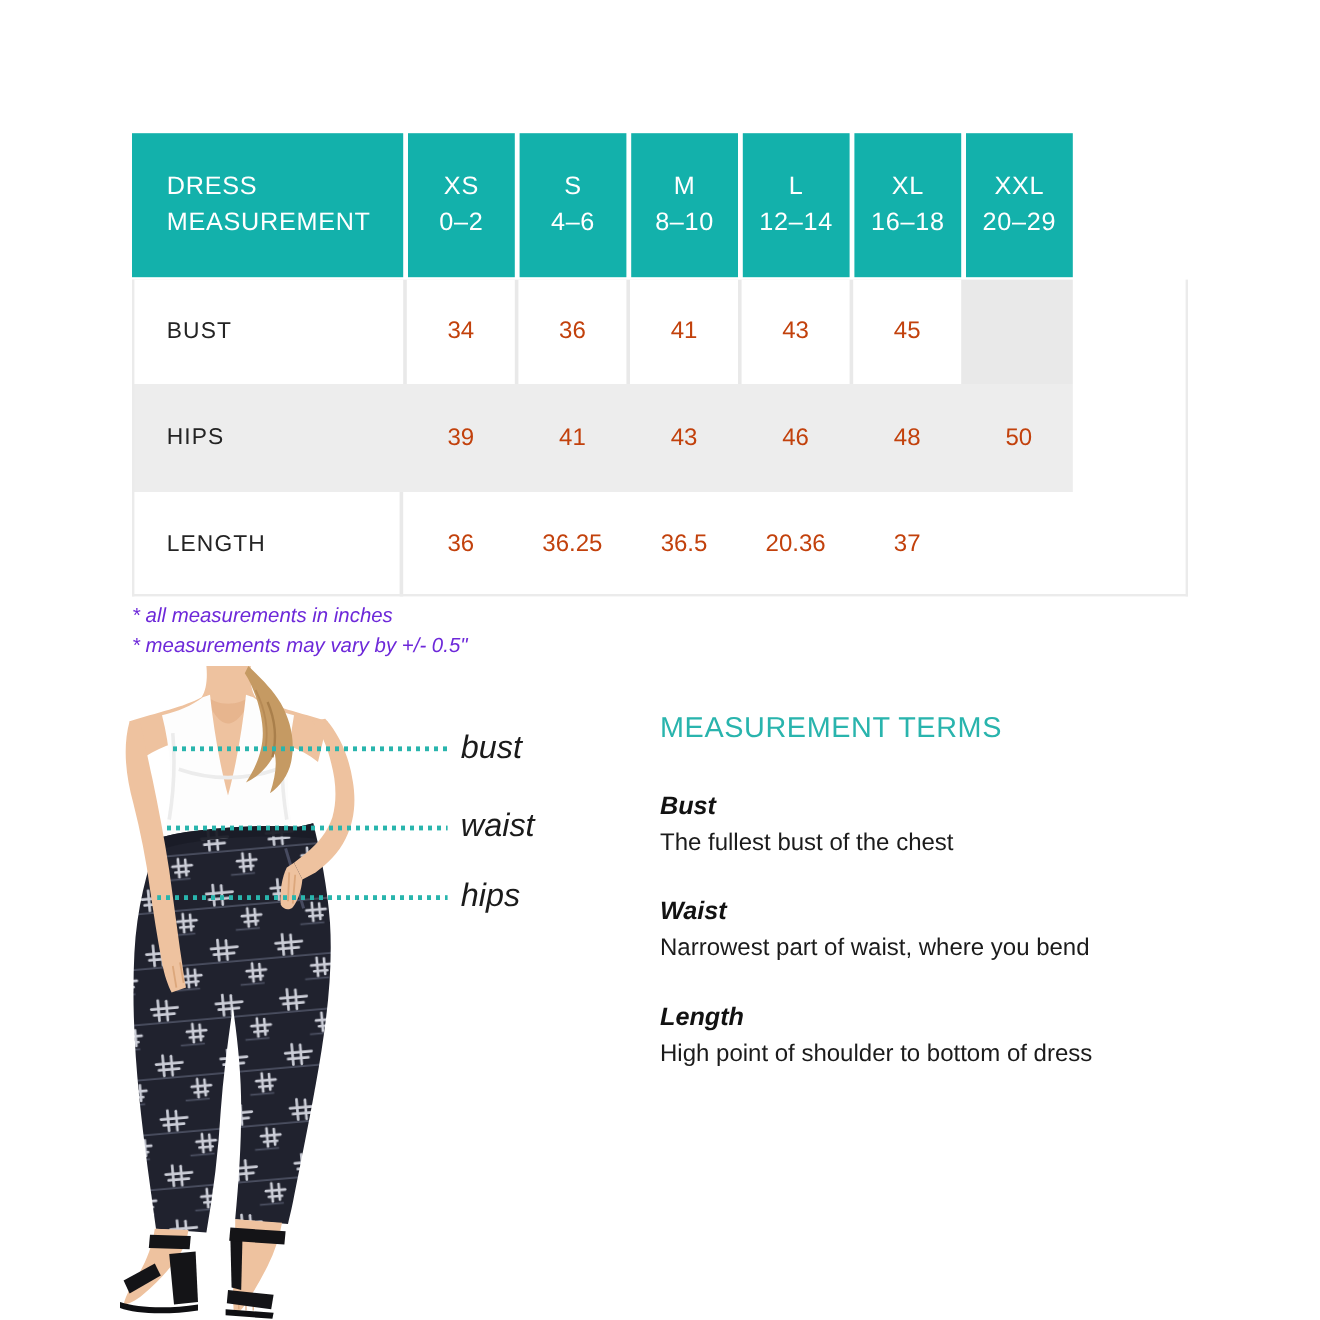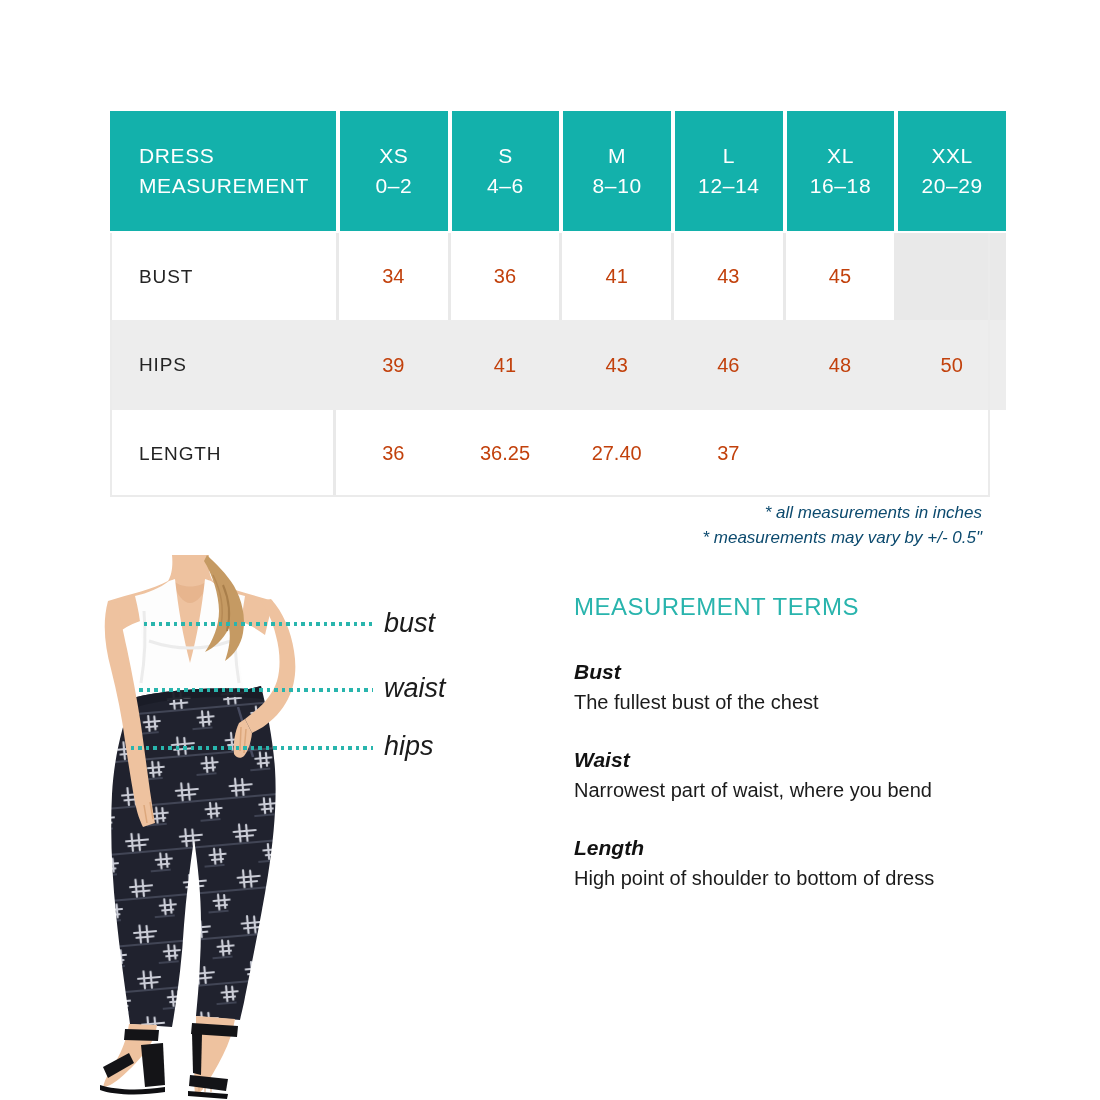--- a/index.html
+++ b/index.html
@@ -1,21 +1,21 @@
 <!DOCTYPE html>
 <html><head>
 <meta charset="utf-8">
 <style>
   html,body{margin:0;padding:0;background:#ffffff;}
   .page{
     position:relative;width:1100px;height:1100px;background:#ffffff;
     font-family:"Liberation Sans",sans-serif;overflow:hidden;color:#232323;
   }
   
-  .size-table{position:absolute;left:110px;top:111px;width:896px;}
+  .size-table{position:absolute;left:110px;top:111px;width:784px;}
   .trow{display:grid;grid-template-columns:226px repeat(6,1fr);column-gap:3px;}
   .thead{height:120px;background:#ffffff;column-gap:4px;}
   .th{
     background:#13b1ab;color:#ffffff;display:flex;flex-direction:column;
     justify-content:center;align-items:center;font-size:21px;line-height:30px;
     letter-spacing:.6px;font-weight:400;
   }
   .th-first{align-items:flex-start;padding-left:29px;box-sizing:border-box;}
   .row-bust{height:87px;background:#e9e9e9;margin-top:2px;}
   .row-bust .td,.row-bust .td-label{background:#ffffff;}
@@ -28,40 +28,40 @@
     display:flex;align-items:center;padding-left:29px;font-size:19px;
     letter-spacing:.9px;color:#242424;box-sizing:border-box;
   }
   .td{display:flex;align-items:center;justify-content:center;font-size:20px;color:#c2410c;}
   .tbody-frame{
     position:absolute;left:0;top:122px;width:880px;height:264px;box-sizing:border-box;
     border:2px solid #ebebeb;border-top:none;pointer-events:none;
   }
   
   .footnotes{
-    position:absolute;left:110px;top:500px;width:872px;text-align:right;
-    font-style:italic;font-size:17px;line-height:25px;color:#0c4a6e;
+    position:absolute;left:110px;top:500px;width:872px;
+    font-style:italic;font-size:17px;line-height:25px;color:#6d28d9;
   }
   
   .figure-svg{position:absolute;left:95px;top:555px;width:290px;height:545px;}
   .dot-line{
     position:absolute;height:4px;
     background:repeating-linear-gradient(to right,#29b5ad 0 3.5px,transparent 3.5px 7.5px);
   }
   .dot-bust{left:144px;top:622px;width:229px;}
   .dot-waist{left:139px;top:688px;width:234px;}
   .dot-hips{left:131px;top:746px;width:242px;}
   .measure-label{
     position:absolute;left:384px;font-style:italic;font-size:27px;color:#1b1b1b;
   }
   .lbl-bust{top:608px;}
   .lbl-waist{top:673px;}
   .lbl-hips{top:731px;}
   
-  .terms{position:absolute;left:574px;top:593px;width:470px;}
+  .terms{position:absolute;left:550px;top:593px;width:470px;}
   .terms-title{
     color:#29b4ad;font-size:24px;line-height:28px;letter-spacing:.5px;
     font-weight:400;margin:0 0 38px 0;
   }
   .term-block{margin-top:0;}
   .term-block + .term-block{margin-top:32px;}
   .term-name{font-weight:bold;font-style:italic;font-size:21px;line-height:25px;color:#121212;}
   .term-def{font-size:20px;line-height:25px;color:#1b1b1b;margin-top:6px;}
 </style>
 </head>
@@ -116,21 +116,22 @@
       <div class="td">43</div>
       <div class="td">46</div>
       <div class="td">48</div>
       <div class="td">50</div>
     </div>
 
     <div class="trow row-length">
       <div class="td-label">LENGTH</div>
       <div class="td">36</div>
       <div class="td">36.25</div>
-      <div class="td">27.40</div>
+      <div class="td">36.5</div>
+      <div class="td">20.36</div>
       <div class="td">37</div>
     </div>
 
     <div class="tbody-frame"></div>
   </div>
 
   <div class="footnotes">
     <div>* all measurements in inches</div>
     <div>* measurements may vary by +/- 0.5"</div>
   </div>

